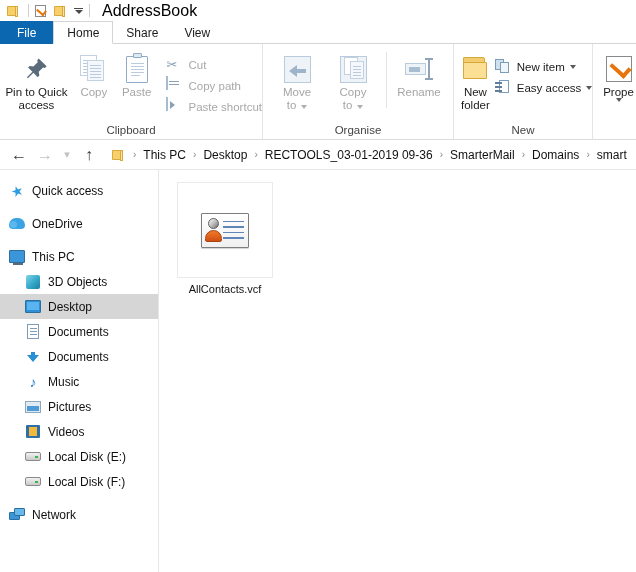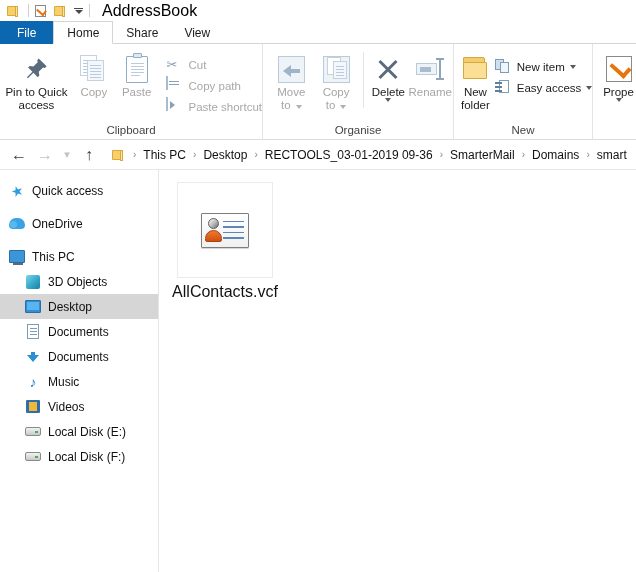--- a/index.html
+++ b/index.html
@@ -743,21 +743,21 @@
     width: 21px;
   }
   .vcard .tlines i {
     display: block;
     height: 1.5px;
     background: #5e87b8;
     margin-bottom: 4px;
   }
   .tile-label {
     margin-top: 5px;
-    font-size: 16px;
+    font-size: 11px;
     color: #111111;
     white-space: nowrap;
   }
 </style>
 </head>
 <body>
 
 <div class="titlebar">
   <div class="qat-icon">
       <span class="folder-glyph"></span>
@@ -880,29 +880,20 @@
                     <i style="width:8px"></i>
                   </span>
                 </span>
             </span>
           </span>
         </span>
         <span class="lbl">Copy</span>
         <span class="lbl"><span>to</span><span class="caret-dn dim"></span></span>
       </div>
       <div style="width:1px;height:56px;background:#e4e4e4;margin:2px 5px 0 5px;"></div>
-      <div class="btn-lg" style="width:48px;">
-        <span class="glyph">
-            <span class="x-ico"></span>
-          </span>
-        <span class="lbl">Delete</span>
-        <span class="caret-row">
-            <span class="caret-dn" style="margin-left:0;"></span>
-          </span>
-      </div>
       <div class="btn-lg disabled" style="width:54px;">
         <span class="glyph">
           <span class="rename-ico">
               <span class="box"></span>
               <span class="bar"></span>
             </span>
         </span>
         <span class="lbl">Rename</span>
       </div>
     </div>
@@ -1041,23 +1032,29 @@
       <span>Documents</span>
     </div>
 
     <div class="nav-item indent">
       <span class="nico">
           <span class="note">♪</span>
         </span>
       <span>Music</span>
     </div>
 
-
     <div class="nav-item indent">
       <span class="nico">
+          <span class="pic-ico"></span>
+        </span>
+      <span>Pictures</span>
+    </div>
+
+    <div class="nav-item indent">
+      <span class="nico">
           <span class="vid-ico"></span>
         </span>
       <span>Videos</span>
     </div>
 
 
     <div class="nav-item indent">
       <span class="nico">
           <span class="drive"></span>
         </span>
@@ -1066,20 +1063,29 @@
 
     <div class="nav-item indent">
       <span class="nico">
           <span class="drive"></span>
         </span>
       <span>Local Disk (F:)</span>
     </div>
 
     <div class="nav-gap"></div>
 
+    <div class="nav-item">
+      <span class="nico">
+          <span class="net-ico">
+            <span class="m1"></span>
+            <span class="m2"></span>
+          </span>
+        </span>
+      <span>Network</span>
+    </div>
   </div>
 
   <div class="content">
     <div class="tile">
       <div class="tile-iconbox">
         <span class="vcard">
           <span class="head"></span>
           <span class="body"></span>
           <span class="tlines">
               <i></i>

